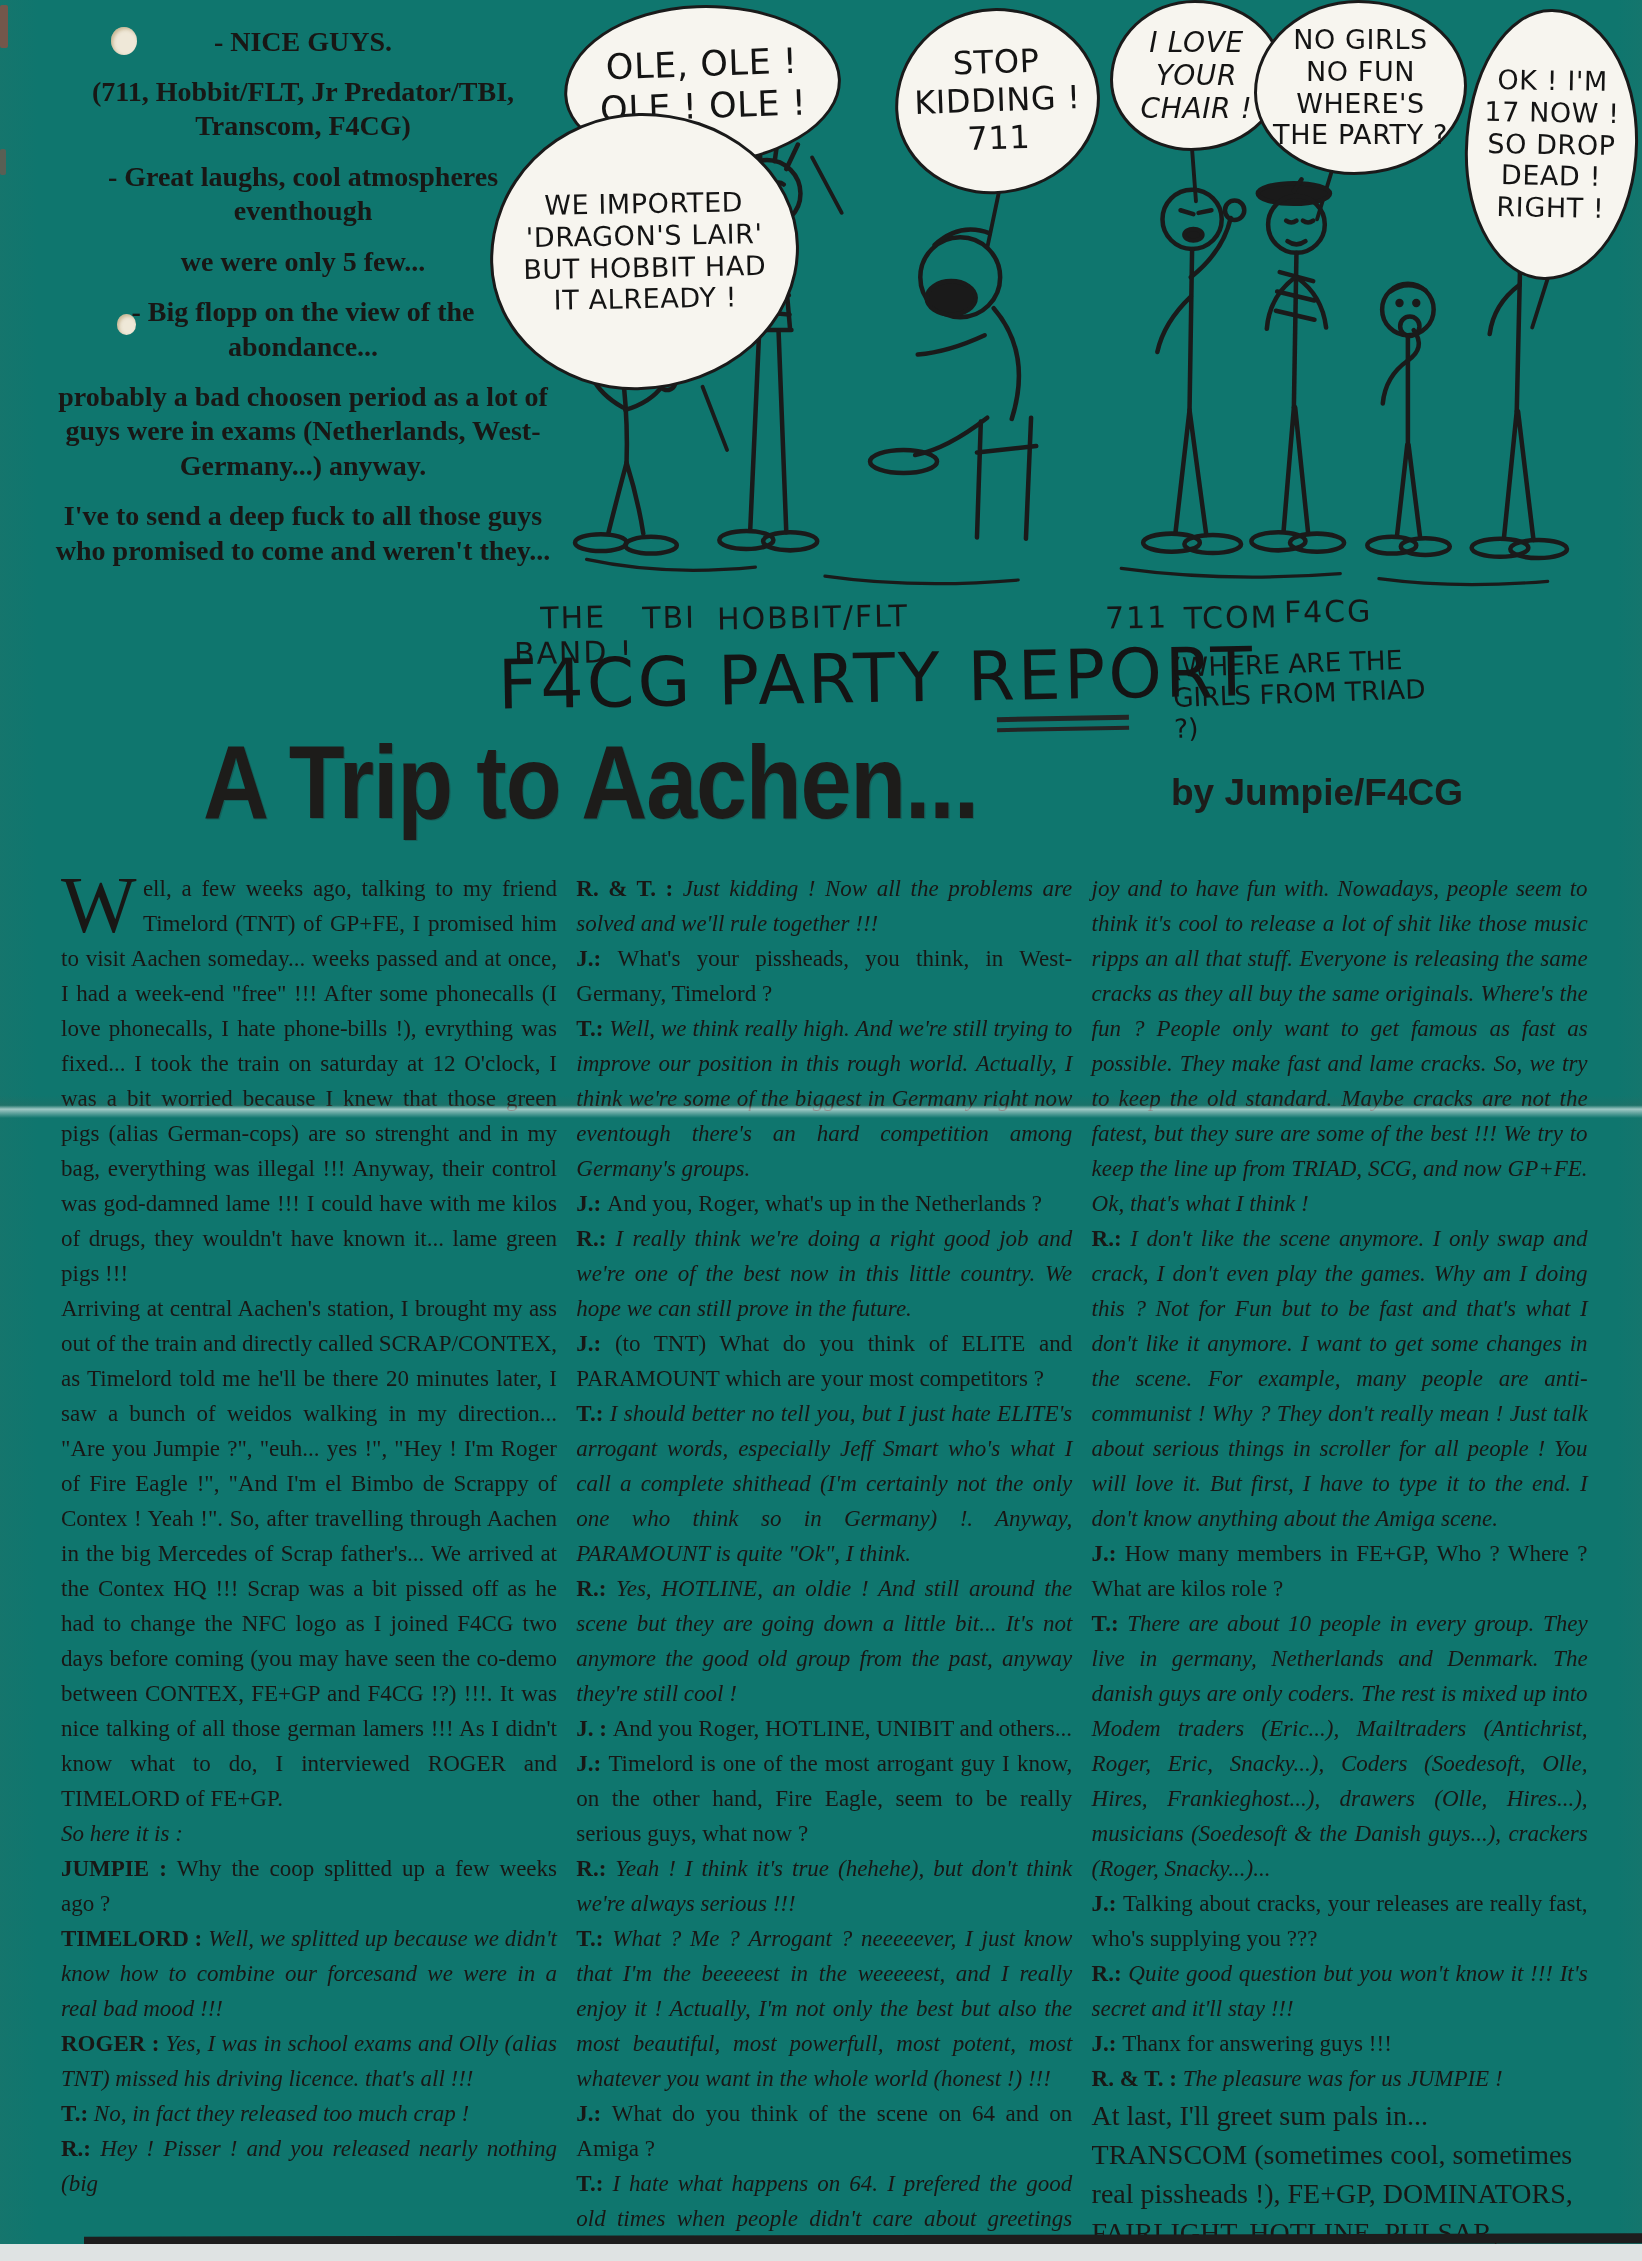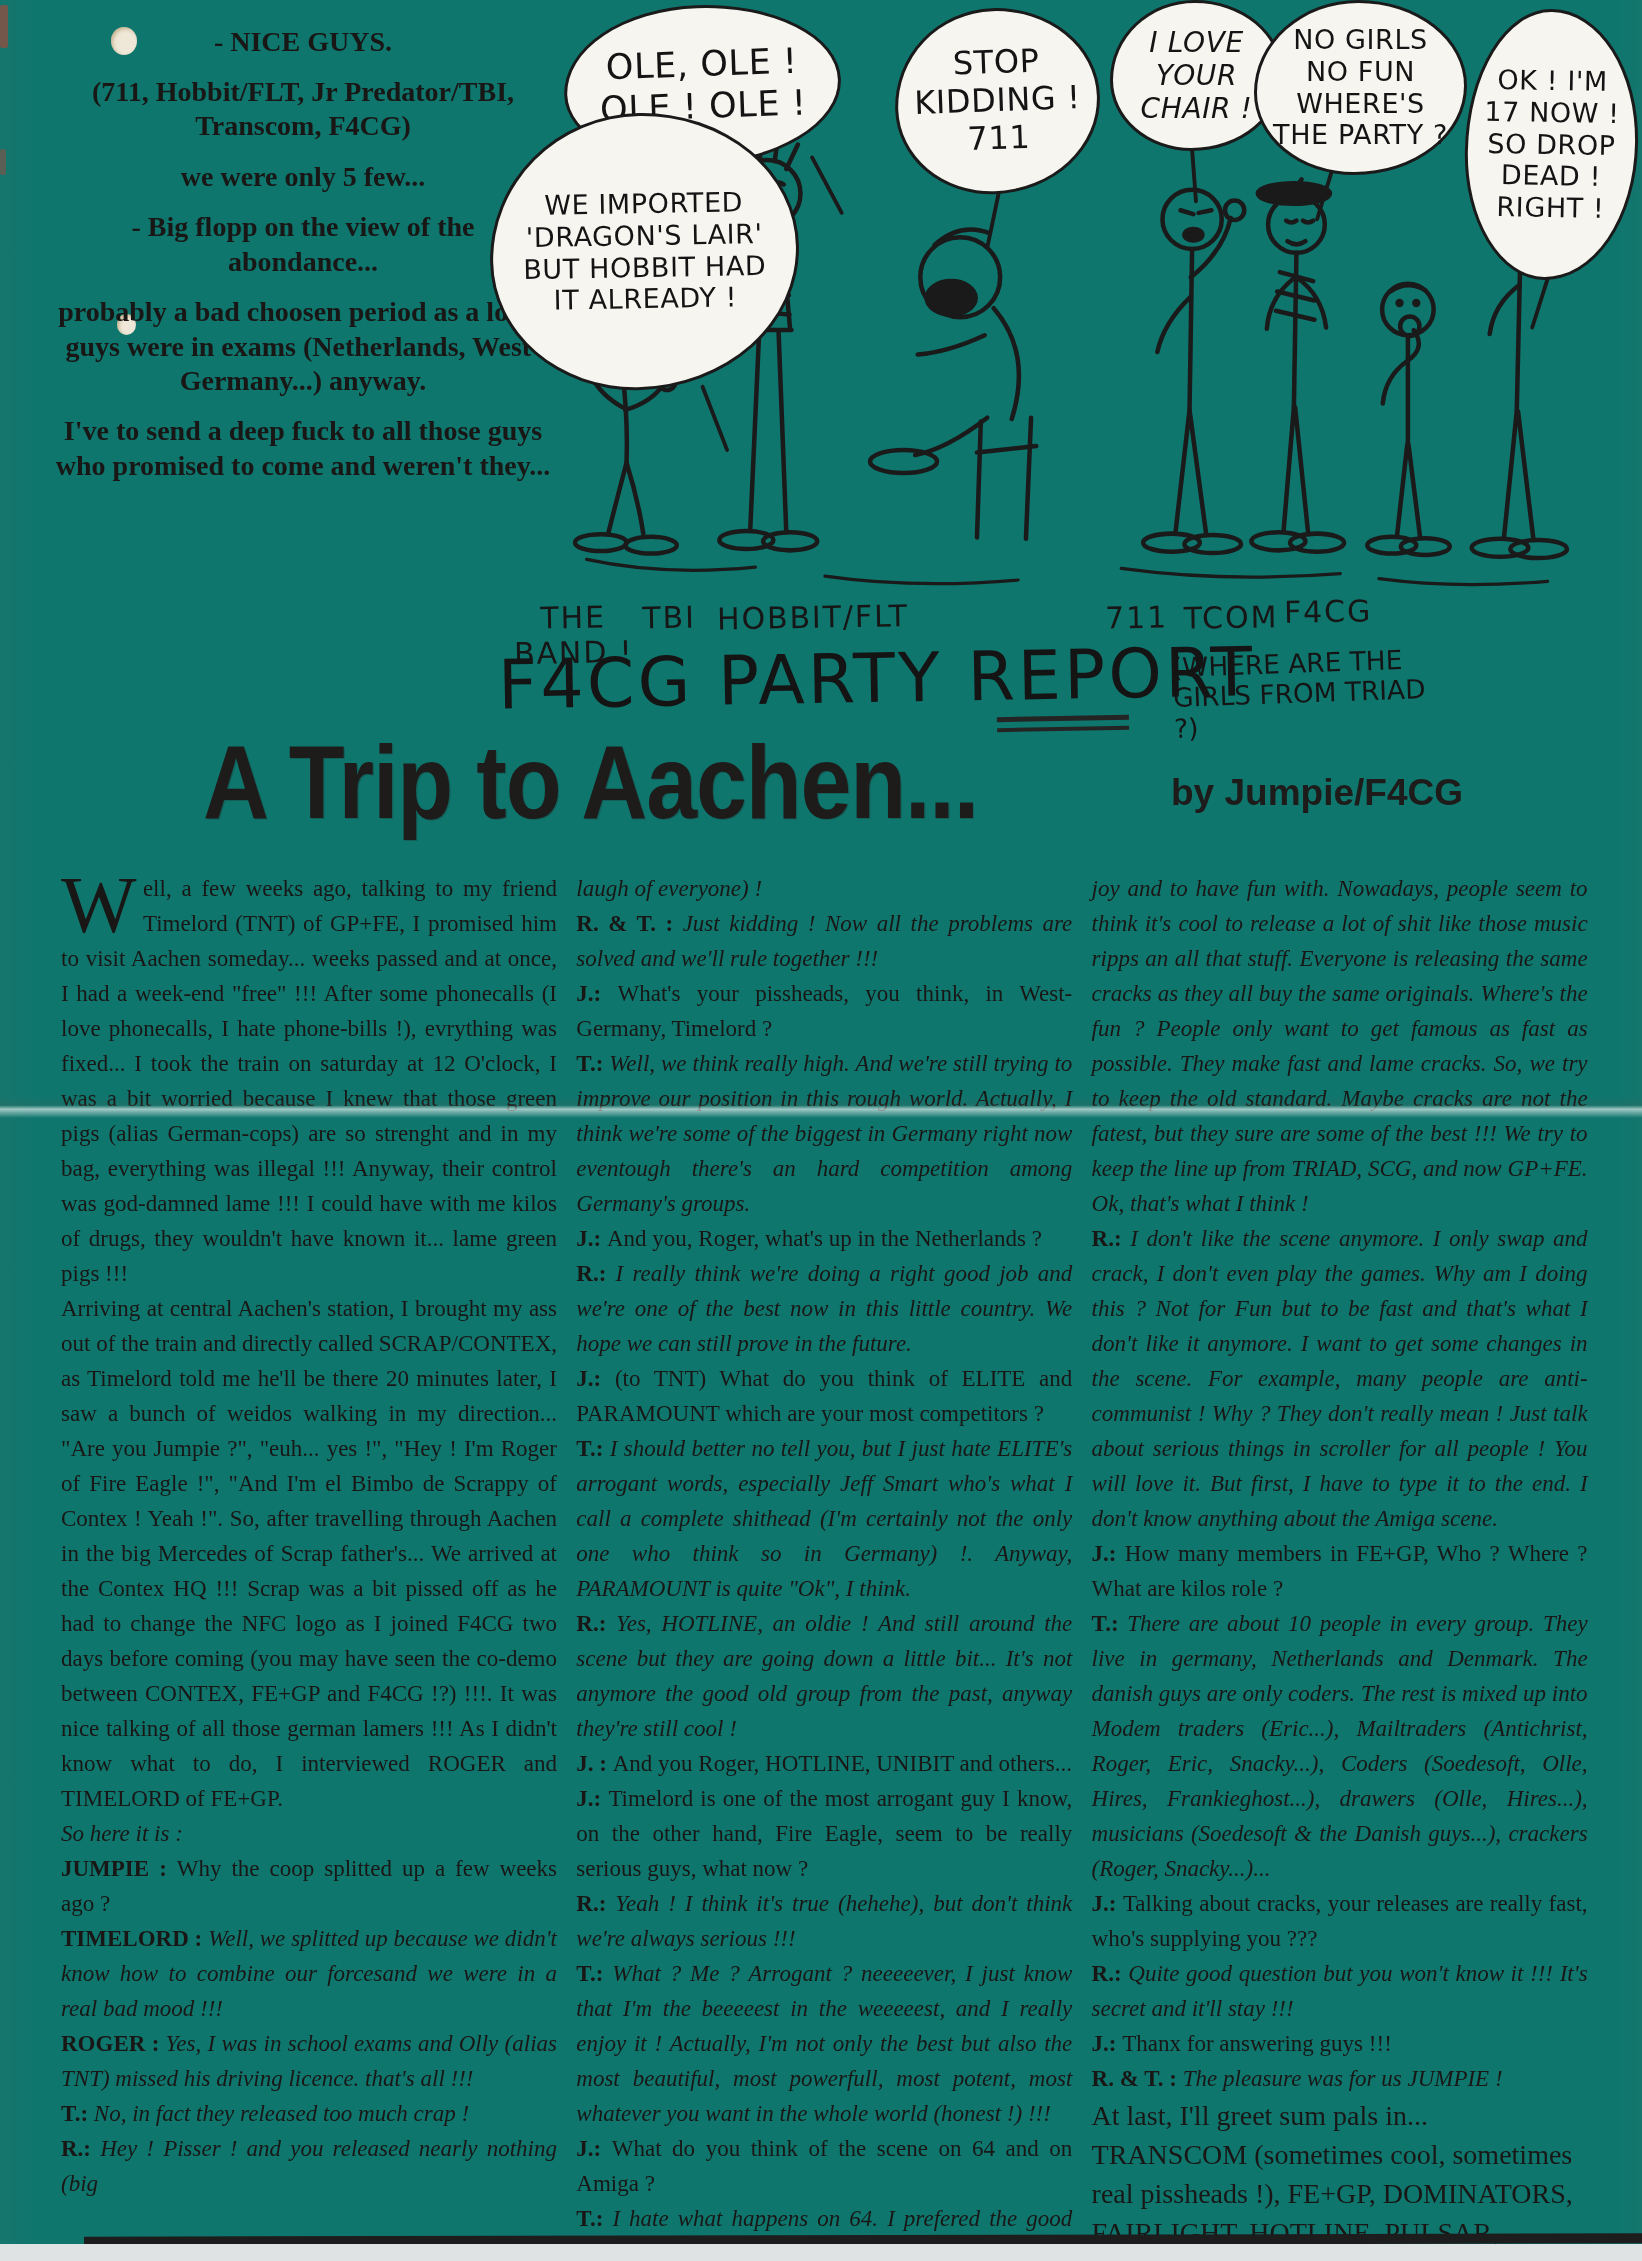--- a/index.html
+++ b/index.html
@@ -76,20 +76,21 @@
 <div class="page">
 
   <div class="edge-mark em1"></div>
   <div class="edge-mark em2"></div>
   <div class="hole h1"></div>
   <div class="hole h2"></div>
 
   <div class="notes">
       <p class="note-p">- NICE GUYS.</p>
       <p class="note-p">(711, Hobbit/FLT, Jr Predator/TBI, Transcom, F4CG)</p>
+      <p class="note-p">- Great laughs, cool atmospheres eventhough</p>
       <p class="note-p">we were only 5 few...</p>
       <p class="note-p">- Big flopp on the view of the abondance...</p>
       <p class="note-p">probably a bad choosen period as a lot of guys were in exams (Netherlands, West-Germany...) anyway.</p>
       <p class="note-p">I've to send a deep fuck to all those guys who promised to come and weren't they...</p>
     </div>
 
   <div class="cartoon">
     <svg width="1153" height="722" viewBox="0 0 1790 1120" stroke="#1a1a1a" stroke-width="7" fill="none" stroke-linecap="round" stroke-linejoin="round">
       <g stroke-width="6">
         <path d="M500 244 l46 86"></path>
@@ -213,21 +214,20 @@
         <p><span class="dropcap">W</span><span>ell, a few weeks ago, talking to my friend Timelord (TNT) of GP+FE, I promised him to visit Aachen someday... weeks passed and at once, I had a week-end "free" !!! After some phonecalls (I love phonecalls, I hate phone-bills !), evrything was fixed... I took the train on saturday at 12 O'clock, I was a bit worried because I knew that those green pigs (alias German-cops) are so strenght and in my bag, everything was illegal !!! Anyway, their control was god-damned lame !!! I could have with me kilos of drugs, they wouldn't have known it... lame green pigs !!!</span></p>
         <p><span>Arriving at central Aachen's station, I brought my ass out of the train and directly called SCRAP/CONTEX, as Timelord told me he'll be there 20 minutes later, I saw a bunch of weidos walking in my direction... "Are you Jumpie ?", "euh... yes !", "Hey ! I'm Roger of Fire Eagle !", "And I'm el Bimbo de Scrappy of Contex ! Yeah !". So, after travelling through Aachen in the big Mercedes of Scrap father's... We arrived at the Contex HQ !!! Scrap was a bit pissed off as he had to change the NFC logo as I joined F4CG two days before coming (you may have seen the co-demo between CONTEX, FE+GP and F4CG !?) !!!. It was nice talking of all those german lamers !!! As I didn't know what to do, I interviewed ROGER and TIMELORD of FE+GP.</span></p>
         <p class="emph"><span class="ans">So here it is :</span></p>
         <p><b class="speaker">JUMPIE : </b><span>Why the coop splitted up a few weeks ago ?</span></p>
         <p><b class="speaker">TIMELORD : </b><span class="ans">Well, we splitted up because we didn't know how to combine our forcesand we were in a real bad mood !!!</span></p>
         <p><b class="speaker">ROGER : </b><span class="ans">Yes, I was in school exams and Olly (alias TNT) missed his driving licence. that's all !!!</span></p>
         <p><b class="speaker">T.: </b><span class="ans">No, in fact they released too much crap !</span></p>
         <p><b class="speaker">R.: </b><span class="ans">Hey ! Pisser ! and you released nearly nothing (big</span></p>
       </div>
     <div class="col">
-        <p><span class="ans">laugh of everyone) !</span></p>
         <p><b class="speaker">R. &amp; T. : </b><span class="ans">Just kidding ! Now all the problems are solved and we'll rule together !!!</span></p>
         <p><b class="speaker">J.: </b><span>What's your pissheads, you think, in West-Germany, Timelord ?</span></p>
         <p><b class="speaker">T.: </b><span class="ans">Well, we think really high. And we're still trying to improve our position in this rough world. Actually, I think we're some of the biggest in Germany right now eventough there's an hard competition among Germany's groups.</span></p>
         <p><b class="speaker">J.: </b><span>And you, Roger, what's up in the Netherlands ?</span></p>
         <p><b class="speaker">R.: </b><span class="ans">I really think we're doing a right good job and we're one of the best now in this little country. We hope we can still prove in the future.</span></p>
         <p><b class="speaker">J.: </b><span>(to TNT) What do you think of ELITE and PARAMOUNT which are your most competitors ?</span></p>
         <p><b class="speaker">T.: </b><span class="ans">I should better no tell you, but I just hate ELITE's arrogant words, especially Jeff Smart who's what I call a complete shithead (I'm certainly not the only one who think so in Germany) !. Anyway, PARAMOUNT is quite "Ok", I think.</span></p>
         <p><b class="speaker">R.: </b><span class="ans">Yes, HOTLINE, an oldie ! And still around the scene but they are going down a little bit... It's not anymore the good old group from the past, anyway they're still cool !</span></p>
         <p><b class="speaker">J. : </b><span>And you Roger, HOTLINE, UNIBIT and others...</span></p>
         <p><b class="speaker">J.: </b><span>Timelord is one of the most arrogant guy I know, on the other hand, Fire Eagle, seem to be really serious guys, what now ?</span></p>

